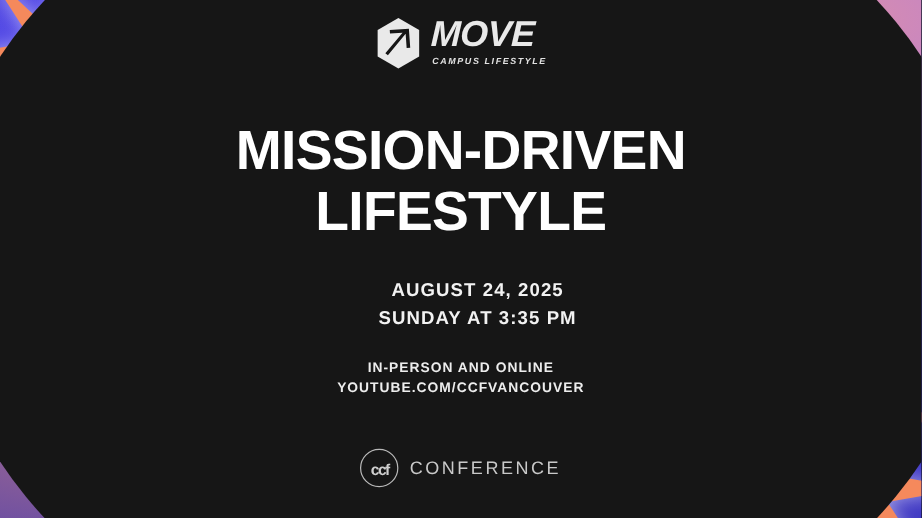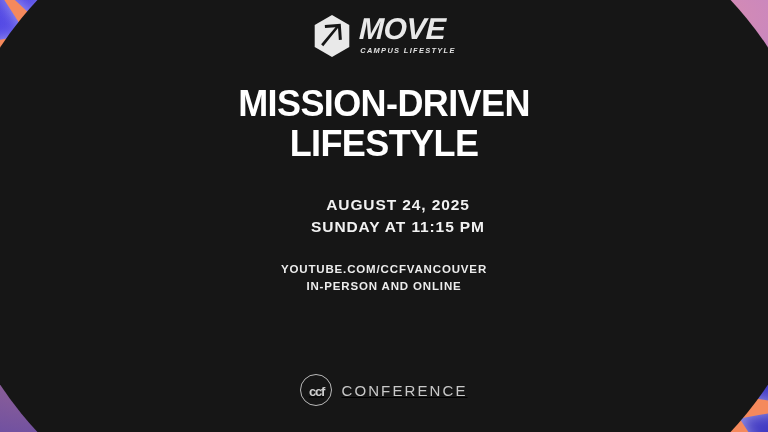--- a/index.html
+++ b/index.html
@@ -99,25 +99,25 @@
     font-weight: 700;
     letter-spacing: 1.35px;
     color: #e2e2e2;
     font-style: italic;
     margin-top: 2px;
     margin-left: 1px;
   }
 
   
   .headline {
-    margin-top: 26px;
+    margin-top: 42px;
     text-align: center;
     color: #ffffff;
     font-weight: 700;
-    font-size: 36px;
+    font-size: 46px;
     line-height: 1.11;
     letter-spacing: -0.6px;
     text-transform: uppercase;
   }
   .headline .l2 { display: block; }
 
   
   .details {
     margin-top: 30px;
     text-align: center;
@@ -144,21 +144,20 @@
   
   .footer {
     position: absolute;
     left: 0;
     right: 0;
     bottom: 26px;
     display: flex;
     justify-content: center;
     align-items: center;
     gap: 9px;
-    text-decoration: underline;
   }
   .ccf-mark {
     width: 30px;
     height: 30px;
     border-radius: 50%;
     border: 1.4px solid #b9b9b9;
     display: flex;
     align-items: center;
     justify-content: center;
   }
@@ -211,26 +210,26 @@
       </div>
     </div>
 
     <div class="headline">
       <span class="l1">MISSION-DRIVEN</span>
       <span class="l2">LIFESTYLE</span>
     </div>
 
     <div class="details">
       <span class="ln">AUGUST 24, 2025</span>
-      <span class="ln">SUNDAY AT 11:15 PM</span>
+      <span class="ln">SUNDAY AT 3:35 PM</span>
     </div>
 
     <div class="where">
+      <span class="ln">IN-PERSON AND ONLINE</span>
       <span class="ln">YOUTUBE.COM/CCFVANCOUVER</span>
-      <span class="ln">IN-PERSON AND ONLINE</span>
     </div>
   </div>
 
   <div class="footer">
     <div class="ccf-mark">
       <span>ccf</span>
     </div>
     <div class="vancouver">CONFERENCE</div>
   </div>
 

